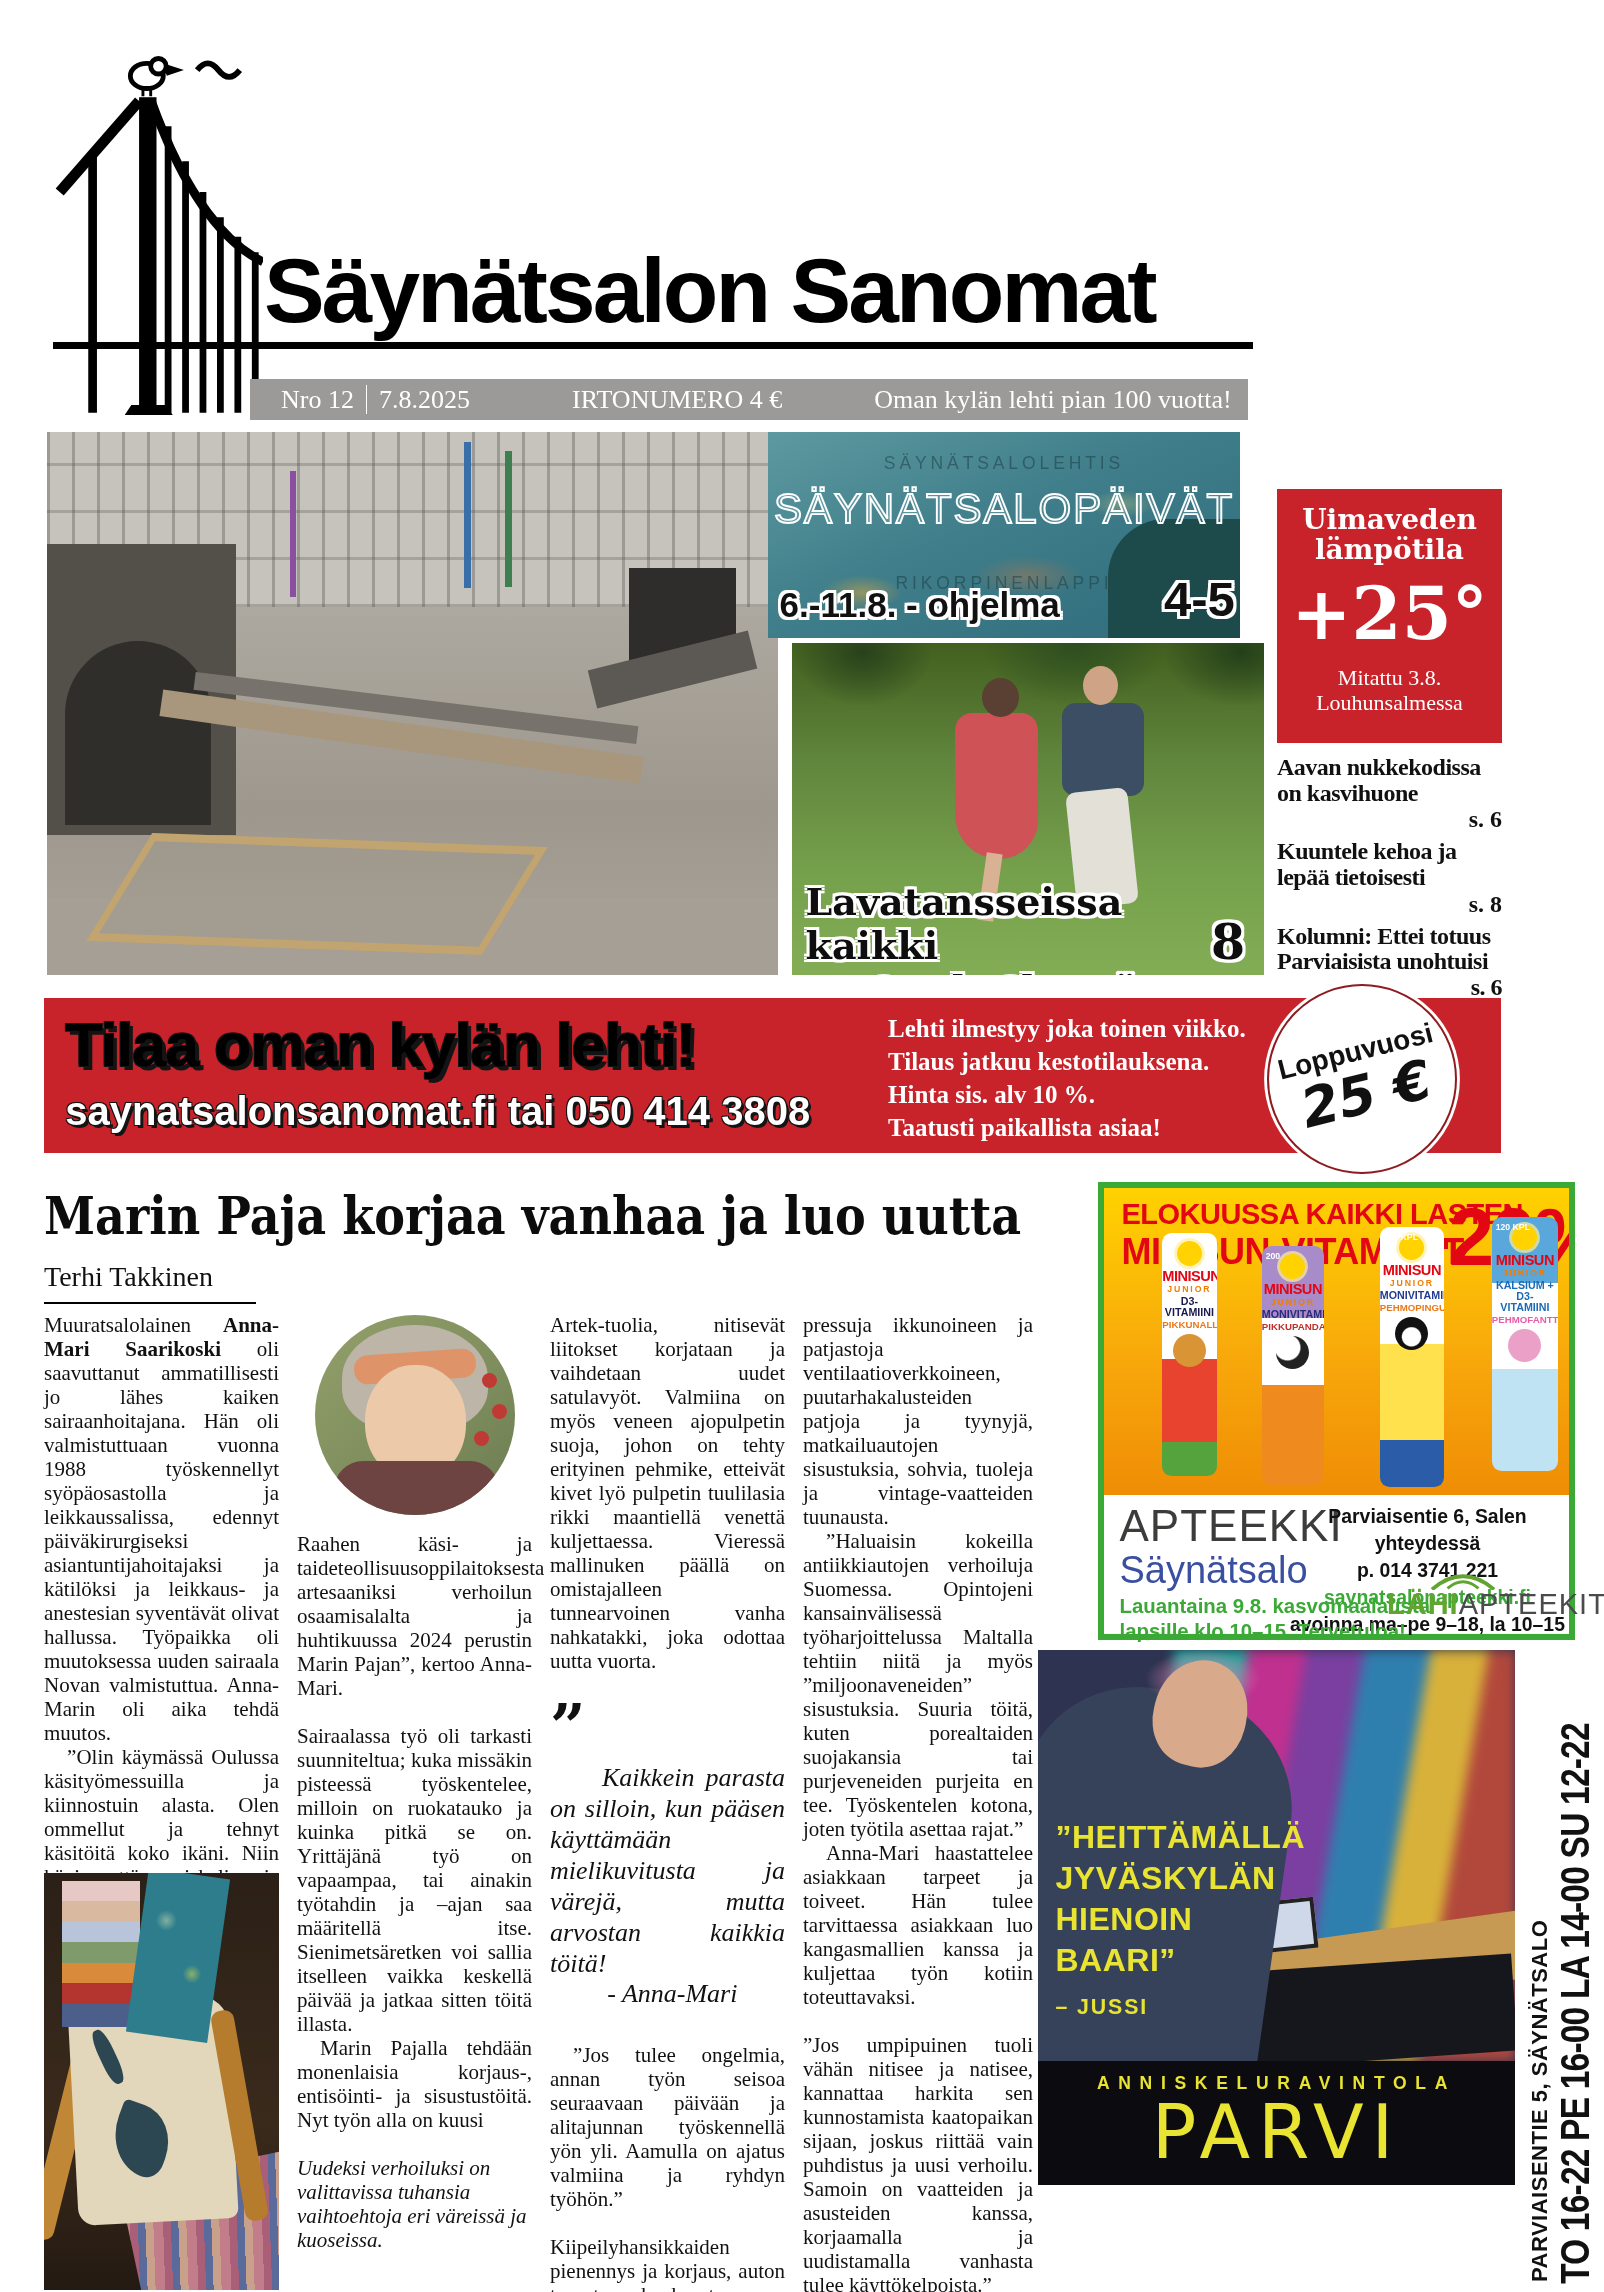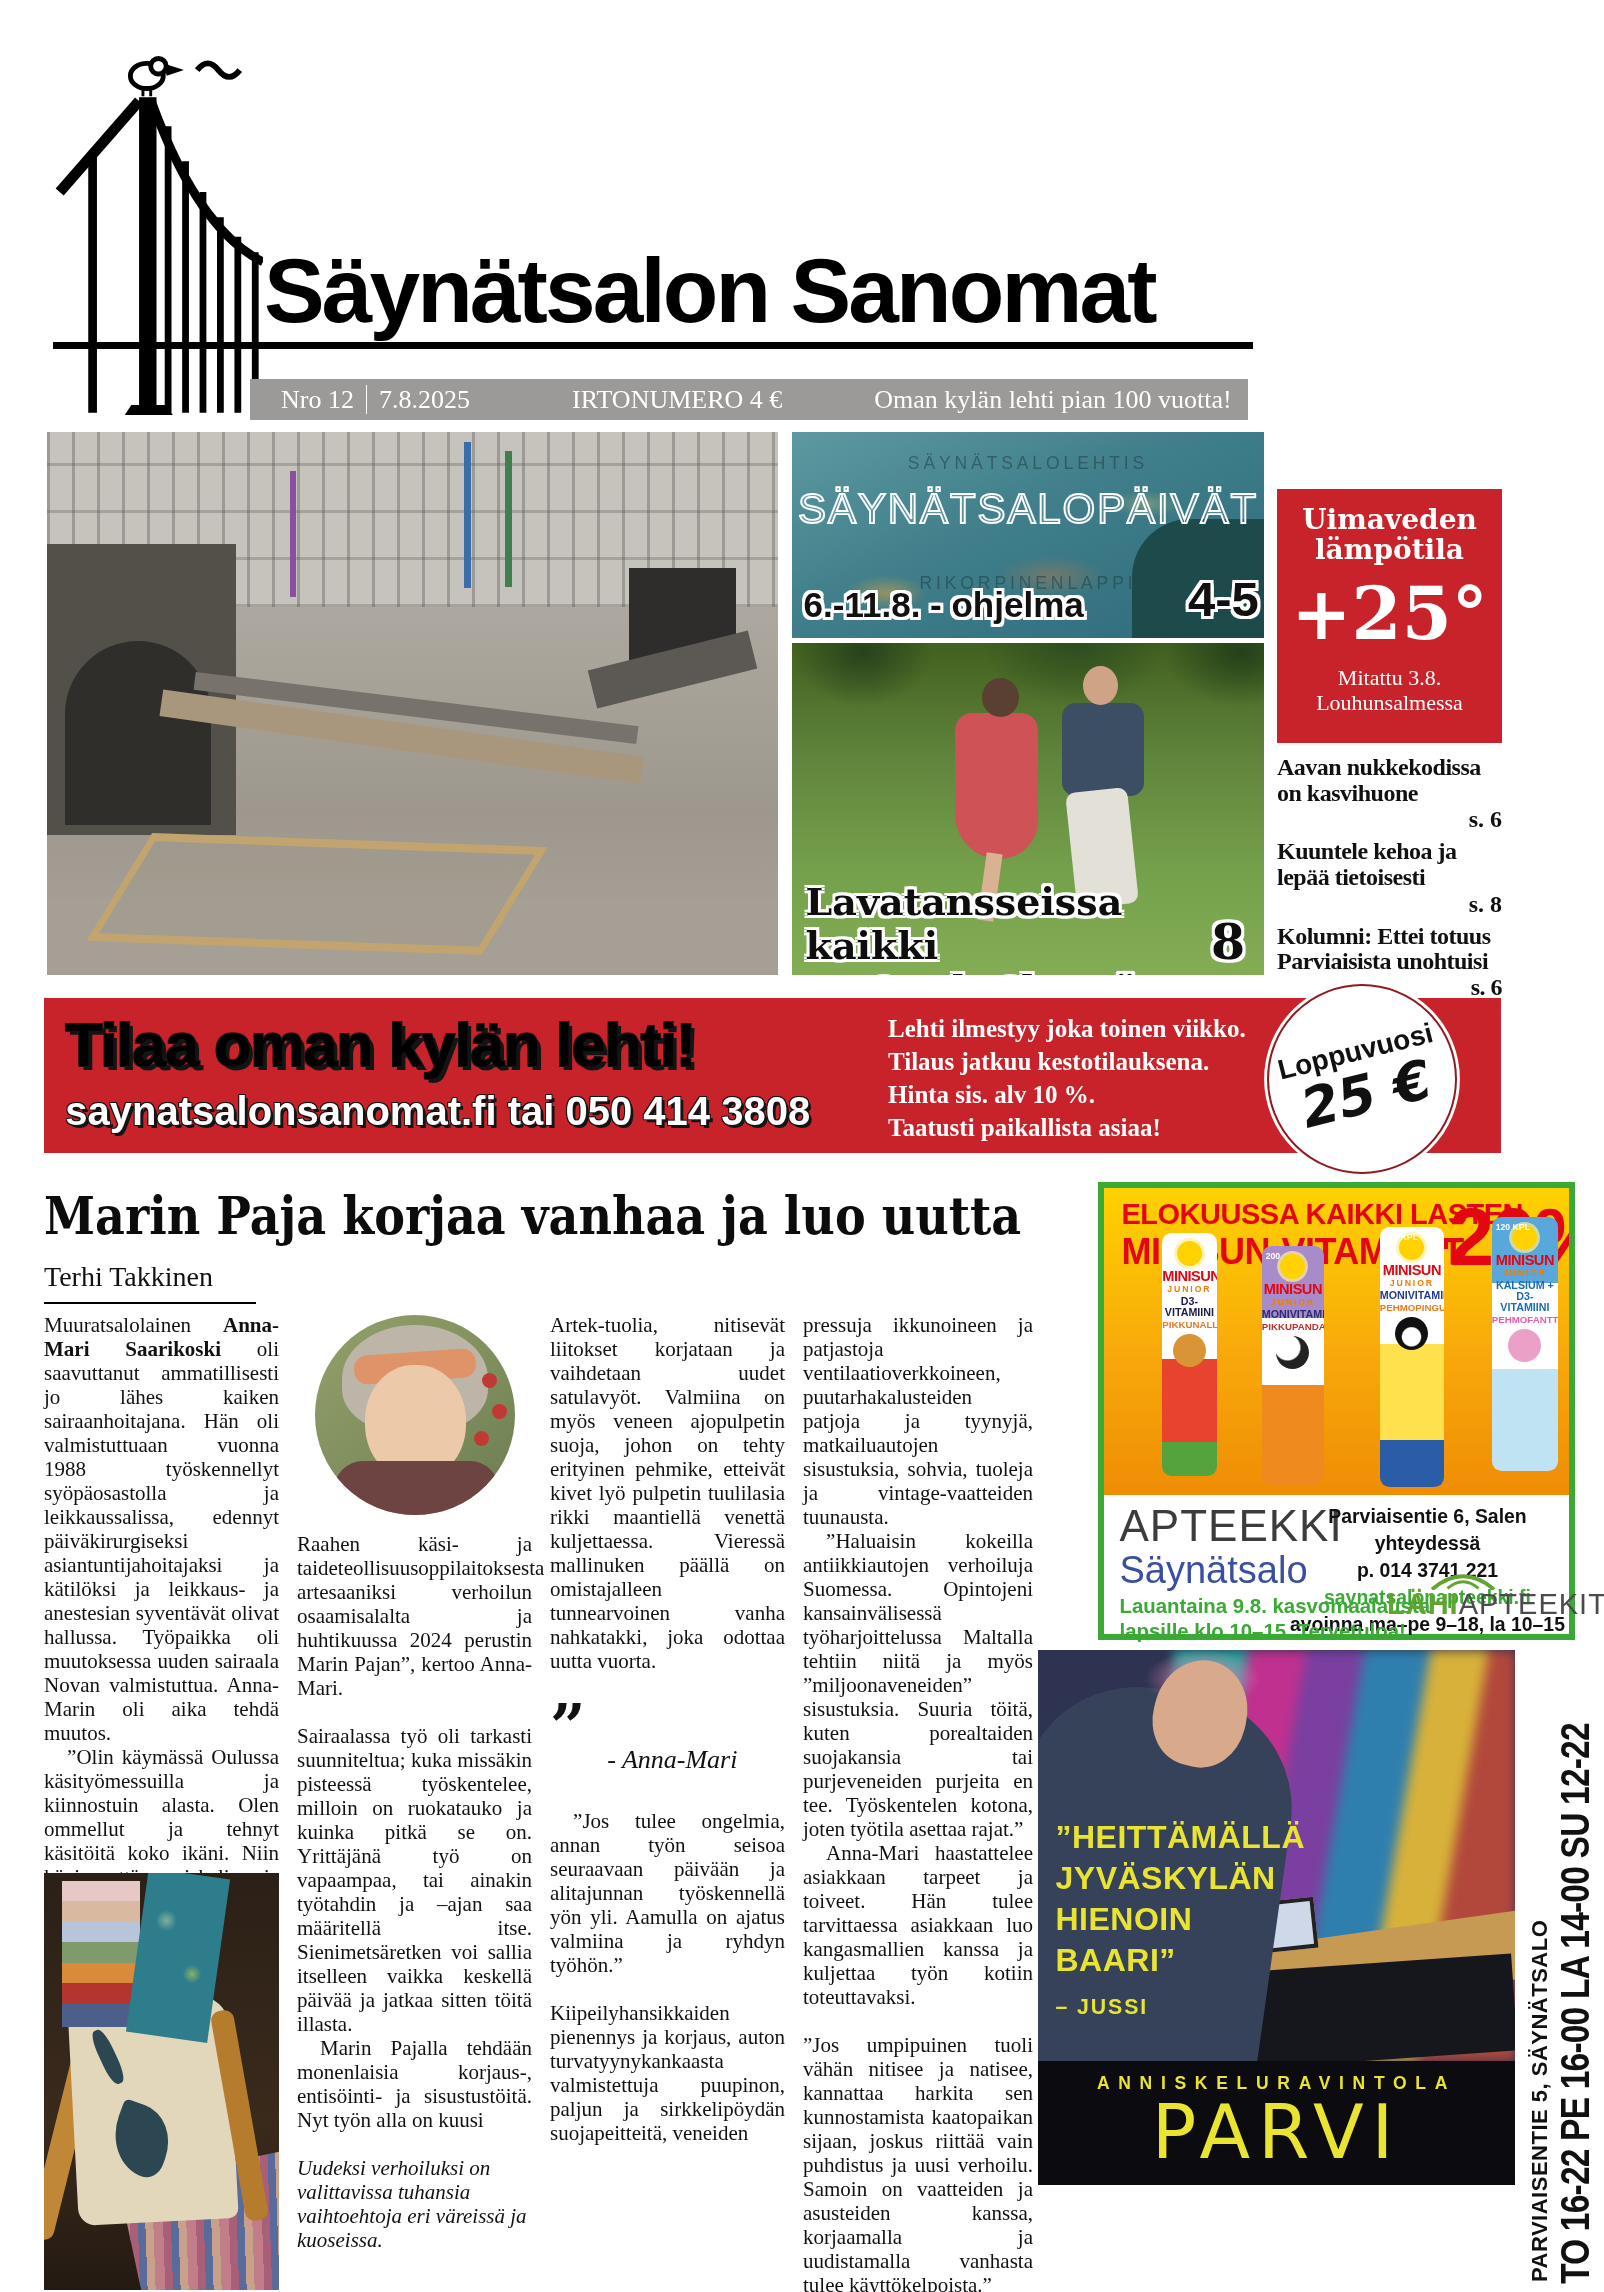--- a/index.html
+++ b/index.html
@@ -42,21 +42,21 @@
   .arch{left:17.5px;top:209px;width:146px;height:184px;background:#2f2e2b;border-radius:73px 73px 0 0;}
   .beam{left:112px;top:291px;width:485px;height:27px;background:#a8977c;transform:rotate(8deg);}
   .pipe{left:146px;top:267px;width:446px;height:17.5px;background:#77736c;transform:rotate(7deg);}
   .digger{left:582px;top:136px;width:107px;height:97px;background:#2e2d2b;}
   .digarm{left:543px;top:218px;width:165px;height:39px;background:#5c5955;transform:rotate(-14deg);}
   .form{left:68px;top:408px;width:388px;height:92px;border:8.7px solid #c2a470;background:rgba(160,150,130,.25);
     transform:skewX(-30deg) rotate(2deg);}
   .gravel{left:0;top:466px;width:731px;height:78px;background:#a59f96;}
 
   
-  .ph-fest{left:792px;top:432px;width:472px;height:206px;
+  .ph-fest{left:768px;top:432px;width:472px;height:206px;
     background:
       radial-gradient(58px 25px at 20% 78%,rgba(230,170,60,.5),transparent 70%),
       radial-gradient(78px 29px at 55% 70%,rgba(220,120,60,.35),transparent 70%),
       radial-gradient(49px 19.4px at 75% 35%,rgba(240,220,120,.30),transparent 70%),
       linear-gradient(155deg,#5d99a0,#3f7e8a 45%,#2f6b7c);}
   .treeline{left:340px;top:87px;width:155px;height:126px;background:#1d4a4a;border-radius:58px 19.4px 0 0;}
   .fest-ghost{width:472px;text-align:center;color:rgba(30,62,68,.55);
     font-family:"Liberation Sans",sans-serif;font-size:17.5px;letter-spacing:3.9px;}
   .fg1{top:21.3px;} .fg2{top:141px;}
   .fest-title{top:53px;width:472px;text-align:center;font-family:"Liberation Sans",sans-serif;
@@ -345,20 +345,21 @@
     </div>
     <p>Raahen käsi- ja taideteollisuusoppilaitoksesta artesaaniksi verhoilun osaamisalalta ja huhtikuussa 2024 perustin Marin Pajan”, kertoo Anna-Mari.</p>
     <p class="pgap">Sairaalassa työ oli tarkasti suunniteltua; kuka missäkin pisteessä työskentelee, milloin on ruokatauko ja kuinka pitkä se on. Yrittäjänä työ on vapaampaa, tai ainakin työtahdin ja –ajan saa määritellä itse. Sienimetsäretken voi sallia itselleen vaikka keskellä päivää ja jatkaa sitten töitä illasta.</p>
     <p class="indent">Marin Pajalla tehdään monenlaisia korjaus-, entisöinti- ja sisustustöitä. Nyt työn alla on kuusi</p>
     <p class="caption">Uudeksi verhoiluksi on valittavissa tuhansia vaihtoehtoja eri väreissä ja kuoseissa.</p>
   </div>
 
   <div class="abs col c3">
     <p>Artek-tuolia, nitisevät liitokset korjataan ja vaihdetaan uudet satulavyöt. Valmiina on myös veneen ajopulpetin suoja, johon on tehty erityinen pehmike, etteivät kivet lyö pulpetin tuulilasia rikki maantiellä venettä kuljettaessa. Vieressä mallinuken päällä on omistajalleen tunnearvoinen vanha nahkatakki, joka odottaa uutta vuorta.</p>
     <div class="quote-mark">”</div>
+    <div class="quote-text">Kaikkein parasta on silloin, kun pääsen käyttämään mielikuvitusta ja värejä, mutta arvostan kaikkia töitä!</div>
     <div class="quote-attr">- Anna-Mari</div>
     <p class="pgap indent" style="margin-top:37px !important;">”Jos tulee ongelmia, annan työn seisoa seuraavaan päivään ja alitajunnan työskennellä yön yli. Aamulla on ajatus valmiina ja ryhdyn työhön.”</p>
     <p class="pgap">Kiipeilyhansikkaiden pienennys ja korjaus, auton turvatyynykankaasta valmistettuja puupinon, paljun ja sirkkelipöydän suojapeitteitä, veneiden</p>
   </div>
 
   <div class="abs col c4">
     <p>pressuja ikkunoineen ja patjastoja ventilaatioverkkoineen, puutarhakalusteiden patjoja ja tyynyjä, matkailuautojen sisustuksia, sohvia, tuoleja ja vintage-vaatteiden tuunausta.</p>
     <p class="indent">”Haluaisin kokeilla antiikkiautojen verhoiluja Suomessa. Opintojeni kansainvälisessä työharjoittelussa Maltalla tehtiin niitä ja myös ”miljoonaveneiden” sisustuksia. Suuria töitä, kuten porealtaiden suojakansia tai purjeveneiden purjeita en tee. Työskentelen kotona, joten työtila asettaa rajat.”</p>
     <p class="indent">Anna-Mari haastattelee asiakkaan tarpeet ja toiveet. Hän tulee tarvittaessa asiakkaan luo kangasmallien kanssa ja kuljettaa työn kotiin toteuttavaksi.</p>
     <p class="pgap">”Jos umpipuinen tuoli vähän nitisee ja natisee, kannattaa harkita sen kunnostamista kaatopaikan sijaan, joskus riittää vain puhdistus ja uusi verhoilu. Samoin on vaatteiden ja asusteiden kanssa, korjaamalla ja uudistamalla vanhasta tulee käyttökelpoista.”</p>

